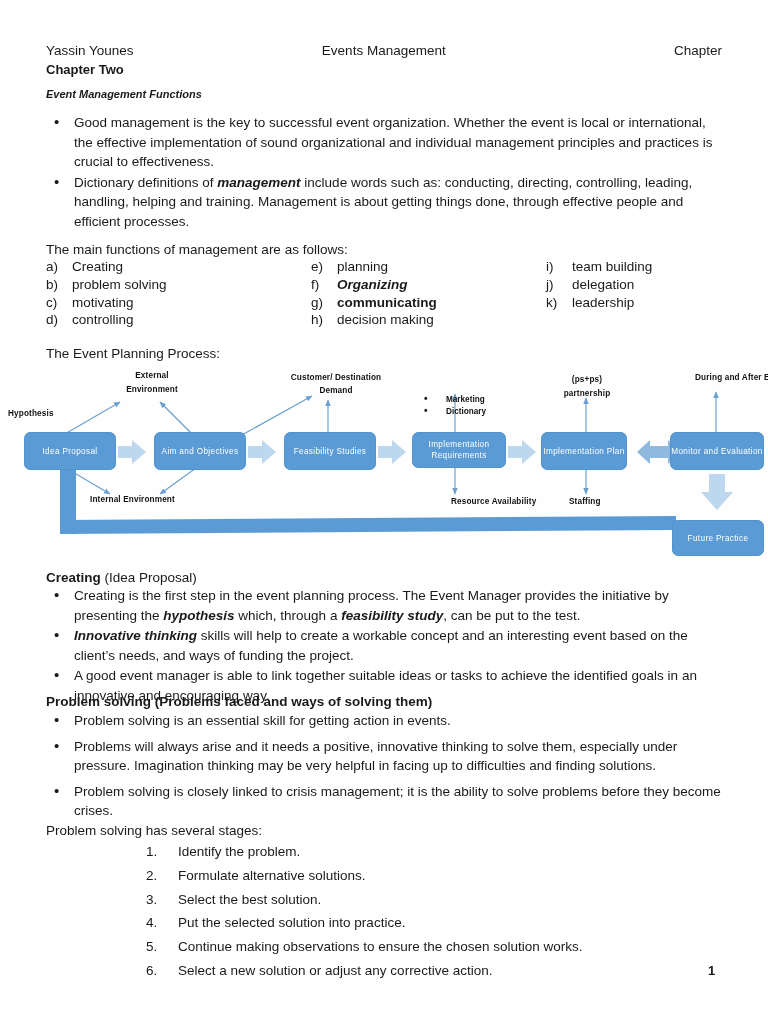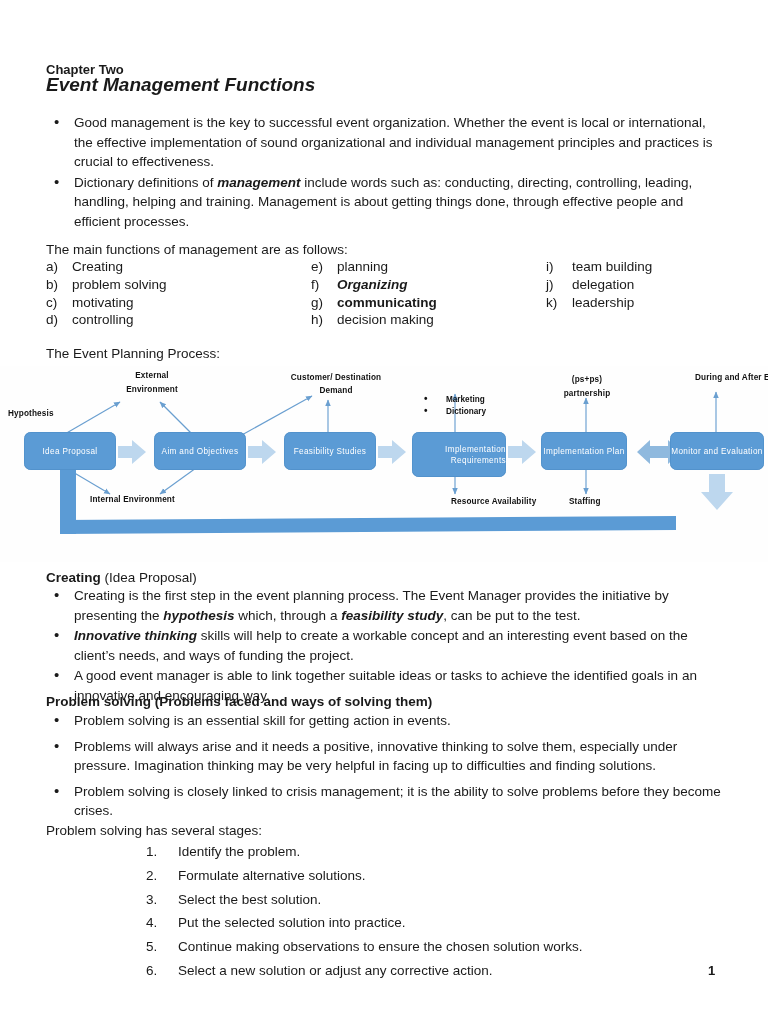--- a/index.html
+++ b/index.html
@@ -39,22 +39,22 @@
     position: absolute;
     left: 46px;
     top: 61px;
     font-size: 13px;
     font-weight: bold;
     line-height: 18px;
   }
   .hdr-line3 {
     position: absolute;
     left: 46px;
-    top: 76px;
-    font-size: 19px;
+    top: 85px;
+    font-size: 11px;
     font-weight: bold;
     font-style: italic;
     line-height: 18px;
   }
 
   
   .blk { position: absolute; font-size: 13.5px; line-height: 19.5px; }
 
   ul.bul, ol.num { margin: 0; padding: 0; list-style: none; }
   ul.bul > li {
@@ -149,20 +149,25 @@
     top: 963px;
     font-size: 13px;
     font-weight: bold;
   }
 </style>
 </head>
 <body>
 
 <div class="page">
 
+  <div class="hdr-row">
+    <span>Yassin Younes</span>
+    <span class="hdr-center">Events Management</span>
+    <span>Chapter</span>
+  </div>
   <div class="hdr-line2">Chapter Two</div>
   <div class="hdr-line3">Event Management Functions</div>
 
   <div class="blk" style="left:46px; top:113px; width:678px;">
     <ul class="bul">
       <li><span>Good management is the key to successful event organization. Whether the event is local or international, the effective implementation of sound organizational and individual management principles and practices is crucial to effectiveness.</span></li>
       <li><span>Dictionary definitions of </span><i class="bi">management</i><span> include words such as: conducting, directing, controlling, leading, handling, helping and training. Management is about getting things done, through effective people and efficient processes.</span></li>
     </ul>
   </div>
 
@@ -276,23 +281,24 @@
       <g fill="#5b9bd5">
         <path d="M672,152 L672,162 L58,166 L58,152 z" opacity="0"></path>
         <path d="M676,150 L676,164 L60,168 L60,154 z"></path>
         <path d="M52,104 L68,88 L84,104 L76,104 L76,168 L60,168 L60,104 z"></path>
       </g>
     </svg>
 
     <div class="dbox" style="left:24px;  top:66px;  width:92px;  height:38px;">Idea Proposal</div>
     <div class="dbox" style="left:154px; top:66px;  width:92px;  height:38px;">Aim  and Objectives</div>
     <div class="dbox" style="left:284px; top:66px;  width:92px;  height:38px;">Feasibility Studies</div>
-    <div class="dbox" style="left:412px; top:66px;  width:94px;  height:45px;text-align:right;">Implementation Requirements</div>
+    <div class="dbox" style="left:412px; top:66px;  width:94px;  height:36px;">Implementation Requirements</div>
     <div class="dbox" style="left:541px; top:66px;  width:86px;  height:38px;">Implementation Plan</div>
     <div class="dbox" style="left:670px; top:66px;  width:94px;  height:38px;">Monitor and Evaluation</div>
+    <div class="dbox" style="left:672px; top:154px; width:92px;  height:36px;">Future Practice</div>
 
     <div class="dlabel" style="left:8px;   top:42px;">Hypothesis</div>
     <div class="dlabel ctr" style="left:116px; top:4px;  width:72px;">External</div>
     <div class="dlabel ctr" style="left:116px; top:18px; width:72px;">Environment</div>
     <div class="dlabel" style="left:90px;  top:128px;">Internal Environment</div>
     <div class="dlabel ctr" style="left:280px; top:6px;  width:112px;">Customer/ Destination</div>
     <div class="dlabel ctr" style="left:280px; top:19px; width:112px;">Demand</div>
 
     <div class="dbul" style="left:424px; top:4px;margin-top:24px;">
       <div>Marketing</div>

